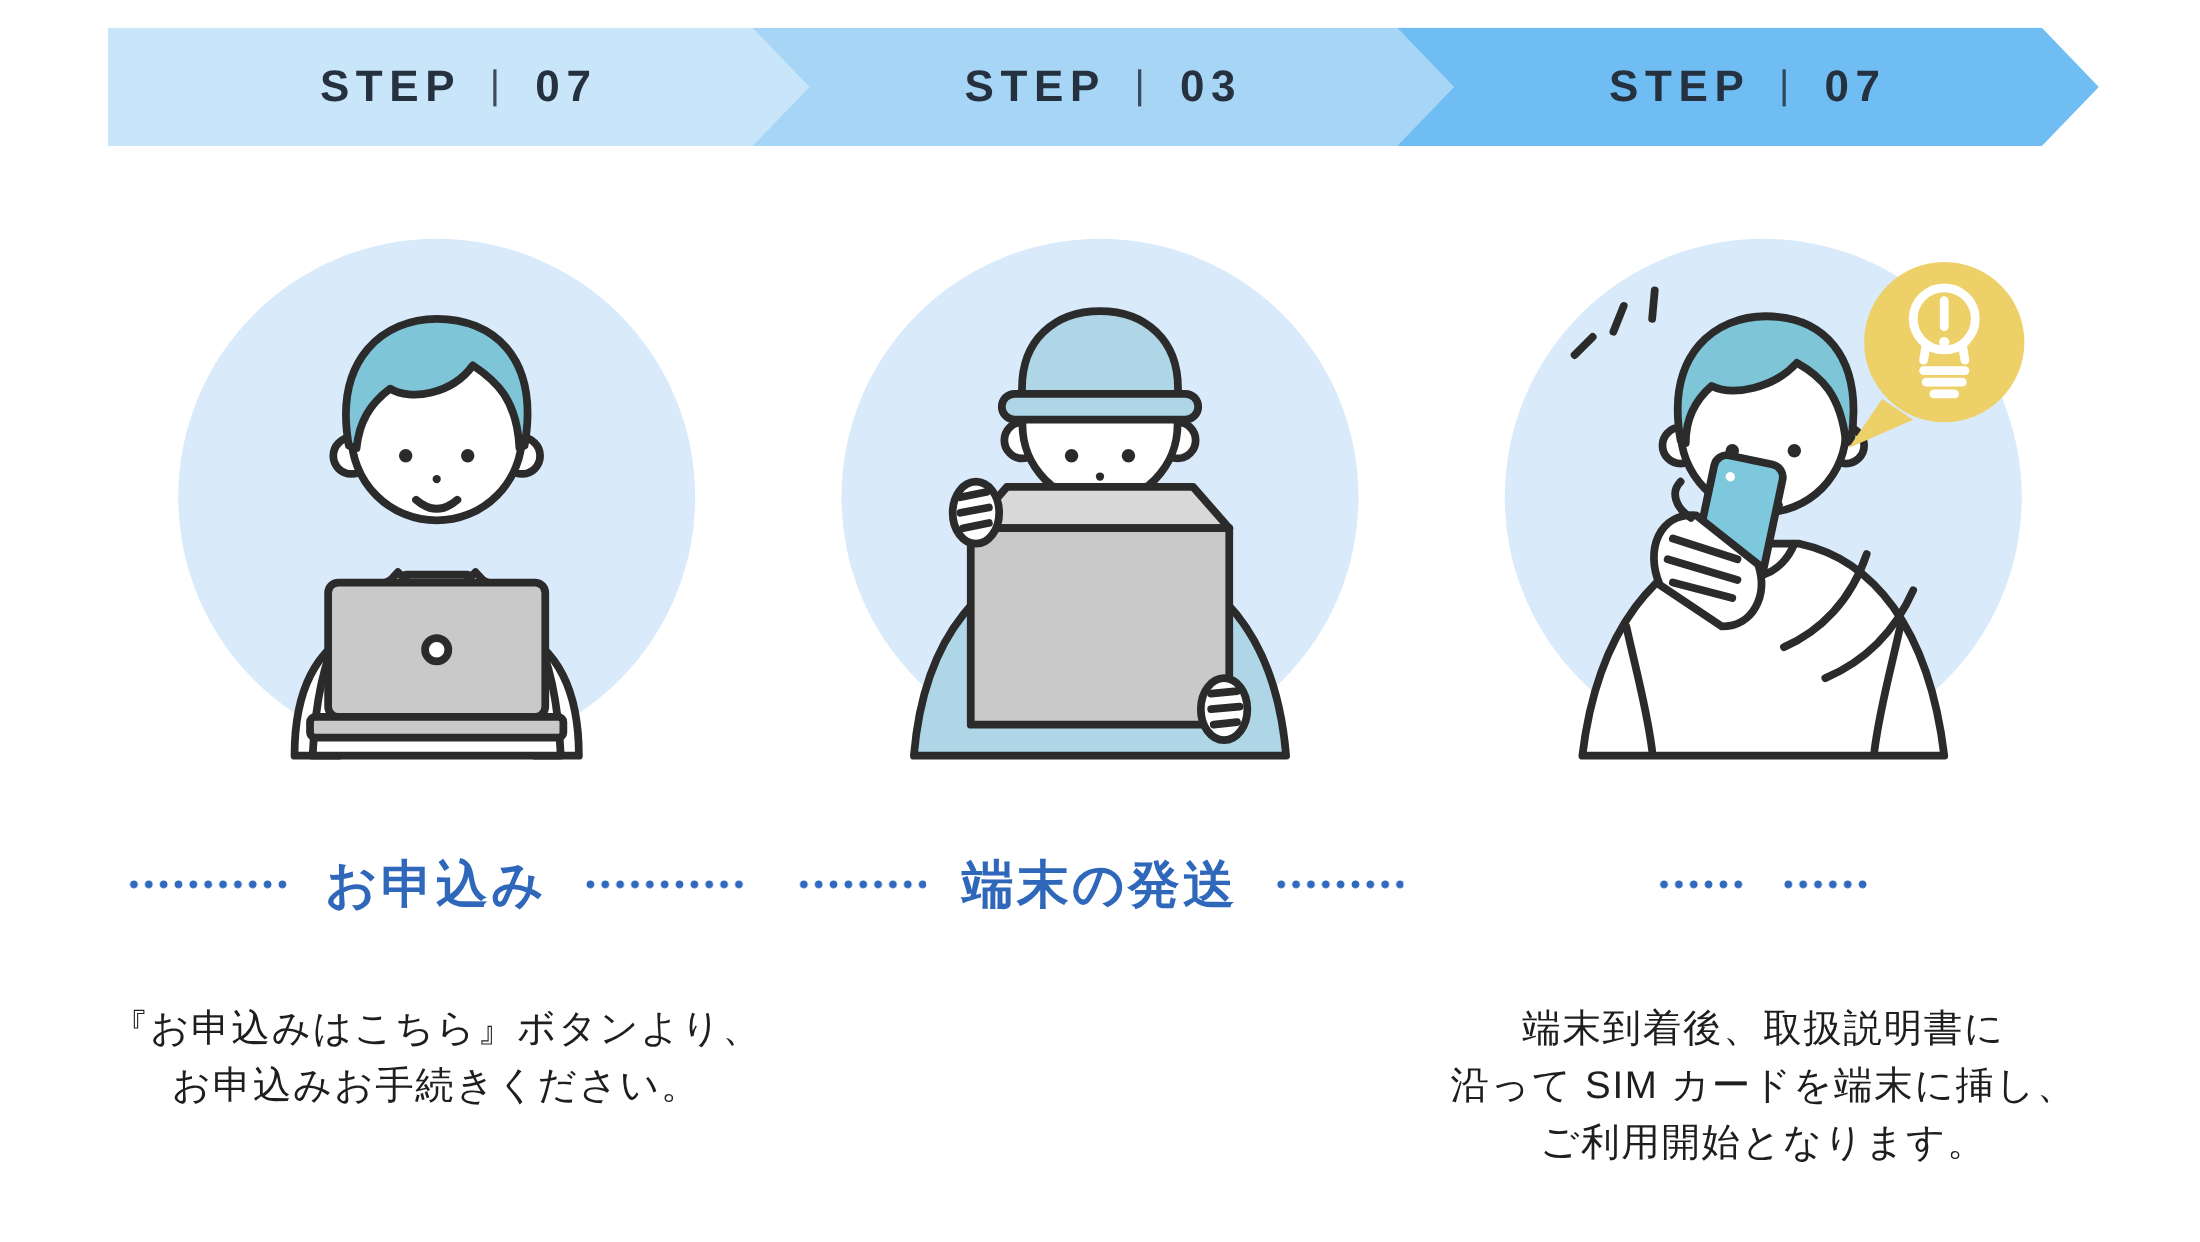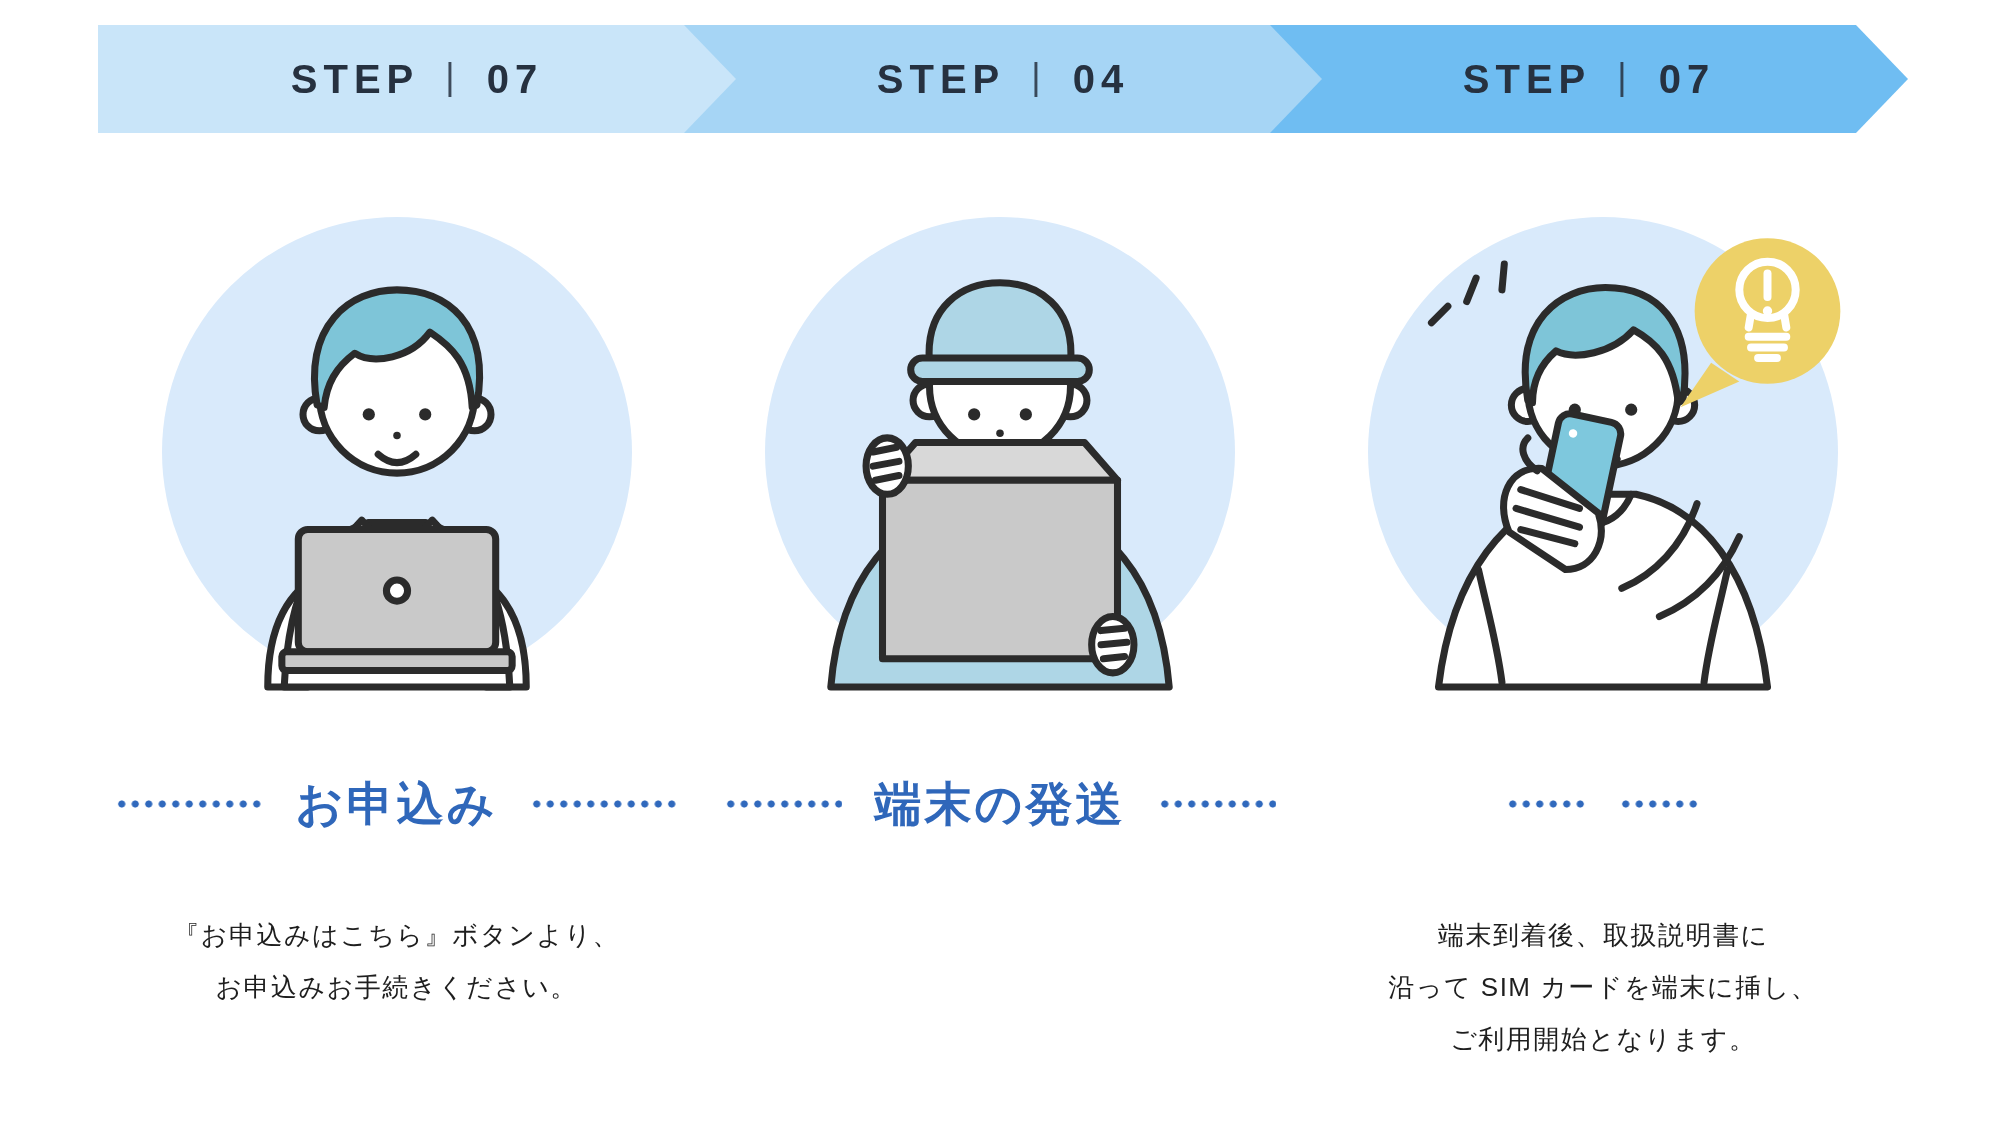--- a/index.html
+++ b/index.html
@@ -77,21 +77,21 @@
   .dots{
     height:8px;flex:none;
     background:radial-gradient(circle, var(--accent-blue) 3.2px, transparent 3.9px) 0 0 / 13.5px 8px repeat-x;
   }
   .dots-lg{width:149px;}
   .dots-md{width:118px;}
   .dots-sm{width:81px;}
   .step-desc{
     margin-top:35px;
     color:var(--body-text);
-    font-size:26px;line-height:52px;
+    font-size:35px;line-height:52px;
     font-weight:500;letter-spacing:1.5px;
     text-align:center;white-space:nowrap;
   }
   
   .cbg{fill:var(--circle-bg);}
   .wh{fill:#fff;stroke:var(--illus-line);stroke-width:3;stroke-linejoin:round;}
   .hair{fill:var(--illus-blue);stroke:var(--illus-line);stroke-width:3;stroke-linejoin:round;}
   .jk{fill:var(--illus-blue2);stroke:var(--illus-line);stroke-width:3;stroke-linejoin:round;}
   .cap{fill:var(--illus-blue2);stroke:var(--illus-line);stroke-width:3;stroke-linejoin:round;}
   .gr{fill:var(--illus-gray);stroke:var(--illus-line);stroke-width:3;stroke-linejoin:round;}
@@ -109,21 +109,21 @@
 
   <div class="banner-row">
     <div class="banner-seg seg1">
       <span>STEP</span>
         <span class="b-sep">|</span>
         <span>07</span>
     </div>
     <div class="banner-seg seg2">
       <span>STEP</span>
         <span class="b-sep">|</span>
-        <span>04</span>
+        <span>03</span>
     </div>
     <div class="banner-seg seg3">
       <span>STEP</span>
         <span class="b-sep">|</span>
         <span>07</span>
     </div>
   </div>
 
   <div class="cols">
 

